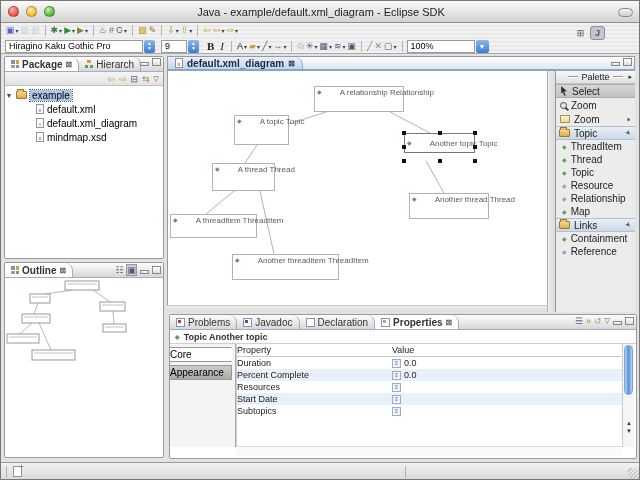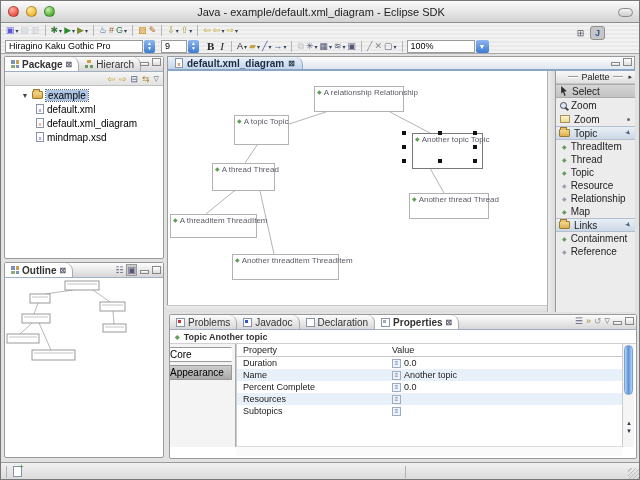--- a/index.html
+++ b/index.html
@@ -89,21 +89,21 @@
   
   #editor-tabs { position:absolute; left:166px; top:55px; width:468px; height:15px;
     background:linear-gradient(#fdfdfd,#dfe6ef); border:1px solid #9a9a9a; border-bottom:2px solid #8aa6c6;
     display:flex; font-size:10px; }
   .etab { display:flex; align-items:center; gap:4px; padding:0 7px; border-right:1px solid #93a9c2;
     background:linear-gradient(#eaf1fa,#c3d5ea); border-radius:2px 8px 0 0; font-weight:bold; color:#1a2a44; }
   #canvas { position:absolute; left:166px; top:70px; width:380px; height:241px; background:#fff;
     border-left:1px solid #9a9a9a; overflow:hidden; }
   #canvas svg { position:absolute; left:0; top:0; }
   .node { position:absolute; background:#fff; border:1px solid #b2b2b2; font-size:8px; color:#5a5a66;
-    padding:1px 2px; display:flex; align-items:flex-start; gap:2px; white-space:nowrap; }
+    padding:1px 2px; display:flex; align-items:flex-start; gap:18px; white-space:nowrap; }
   .node .star { font-size:6px; line-height:9px; color:#5f9e57; }
   .handle { position:absolute; width:4px; height:4px; background:#111; }
   #canvas-vscroll { position:absolute; left:546px; top:70px; width:8px; height:241px;
     background:linear-gradient(90deg,#ececec,#dcdcdc); border-left:1px solid #b0b0b0; }
   #canvas-hstrip { position:absolute; left:166px; top:304px; width:380px; height:7px;
     background:linear-gradient(#ececec,#dcdcdc); border-top:1px solid #c6c6c6; }
 
   
   #palette { position:absolute; left:554px; top:70px; width:80px; height:241px; background:#ececec;
     border-left:1px solid #9a9a9a; font-size:10px; color:#222; overflow:hidden; }
@@ -134,21 +134,21 @@
   #props-side { position:absolute; left:0; top:29px; width:66px; height:103px; background:#f4f4f4;
     border-right:1px solid #aaa; font-size:10px; }
   .side-tab { width:62px; height:15px; margin:3px 13px 0 0; display:flex; align-items:center; padding-left:0;
     border:1px solid #999; border-left:none; }
   .side-tab.sel { background:#fff; border-right:1px solid #fff; }
   .side-tab.unsel { background:linear-gradient(#cdcdcd,#a9a9a9); }
   #props-table { position:absolute; left:66px; top:29px; width:386px; height:103px; overflow:hidden;
     border-left:1px solid #ccc; }
   .phead { display:flex; height:13px; font-size:9px; color:#222; border-bottom:1px solid #c8c8c8;
     background:#fff; align-items:center; }
-  .pc1 { width:155px; padding-left:6px; } .pc2 { flex:1; display:flex; align-items:center; gap:3px; }
+  .pc1 { width:155px; padding-left:0; } .pc2 { flex:1; display:flex; align-items:center; gap:3px; }
   .prow { display:flex; height:12px; font-size:9px; color:#222; align-items:center; }
   .prow:nth-child(even) { background:#e8f0f9; }
   .attr-icon { width:9px; height:9px; border:1px solid #a0aac0; background:#eef2fa; font-size:6px;
     line-height:7px; text-align:center; color:#5570a0; }
   #props-vscroll { position:absolute; right:2px; top:29px; width:12px; height:103px; background:#f5f5f5;
     border-left:1px solid #ccc; }
   #props-thumb { position:absolute; left:1px; top:1px; width:9px; height:50px; border-radius:5px;
     background:linear-gradient(90deg,#b9d4f3,#5a92dc 50%,#b9d4f3); border:1px solid #7aa0cc; }
   .scroll-arrows { position:absolute; left:0; bottom:12px; width:12px; text-align:center; font-size:6px;
     color:#334; line-height:8px; }
@@ -343,21 +343,21 @@
       </div>
     </div>
     <div id="pkg-toolbar">
       <span class="ic" style="color:#c8a020">⇦</span>
       <span class="ic" style="color:#c8a020">⇨</span>
       <span class="ic" style="color:#557">⊟</span>
       <span class="ic" style="color:#b08030">⇆</span>
       <span class="menu-arrow">▽</span>
     </div>
     <div class="tree" id="pkg-tree">
-        <div class="trow sel" style="padding-left: 16px;">
+        <div class="trow sel" style="padding-left: 0;">
           <span class="twisty">▼</span>
           <span class="folder-icon"></span>
           <span class="lbl">example</span>
         </div>
         <div class="trow" style="padding-left: 20px;">
           <span class="twisty"></span>
           <span class="doc-icon">x</span>
           <span class="lbl">default.xml</span>
         </div>
         <div class="trow" style="padding-left: 20px;">
@@ -448,21 +448,21 @@
     </svg>
     <div id="nodes-layer">
         <div class="node" style="left: 146px; top: 15px; width: 90px; height: 26px;">
           <span class="star">◆</span>
           <span class="nlbl">A relationship Relationship</span>
         </div>
         <div class="node" style="left: 66px; top: 44px; width: 55px; height: 30px;">
           <span class="star">◆</span>
           <span class="nlbl">A topic Topic</span>
         </div>
-        <div class="node" style="left: 244px; top: 62px; width: 71px; height: 36px; border-color: rgb(119, 119, 119);">
+        <div class="node" style="left: 236px; top: 62px; width: 71px; height: 20px; border-color: rgb(119, 119, 119); align-items: center;">
           <span class="star">◆</span>
           <span class="nlbl">Another topic Topic</span>
         </div>
         <div class="handle" style="left: 234px; top: 60px;"></div>
         <div class="handle" style="left: 269.5px; top: 60px;"></div>
         <div class="handle" style="left: 305px; top: 60px;"></div>
         <div class="handle" style="left: 234px; top: 74px;"></div>
         <div class="handle" style="left: 305px; top: 74px;"></div>
         <div class="handle" style="left: 234px; top: 88px;"></div>
         <div class="handle" style="left: 269.5px; top: 88px;"></div>
@@ -605,41 +605,41 @@
       </div>
       <div id="prop-rows">
           <div class="prow">
             <div class="pc1">Duration</div>
             <div class="pc2">
               <span class="attr-icon">≡</span>
               <span>0.0</span>
             </div>
           </div>
           <div class="prow">
-            <div class="pc1">Name</div>
-            <div class="pc2">
-              <span class="attr-icon">≡</span>
-              <span>Another topic</span>
-            </div>
-          </div>
-          <div class="prow">
             <div class="pc1">Percent Complete</div>
             <div class="pc2">
               <span class="attr-icon">≡</span>
               <span>0.0</span>
             </div>
           </div>
           <div class="prow">
             <div class="pc1">Resources</div>
             <div class="pc2">
               <span class="attr-icon">≡</span>
               <span></span>
             </div>
           </div>
           <div class="prow">
+            <div class="pc1">Start Date</div>
+            <div class="pc2">
+              <span class="attr-icon">≡</span>
+              <span></span>
+            </div>
+          </div>
+          <div class="prow">
             <div class="pc1">Subtopics</div>
             <div class="pc2">
               <span class="attr-icon">≡</span>
               <span></span>
             </div>
           </div>
         </div>
     </div>
     <div id="props-vscroll">
       <div id="props-thumb"></div>

